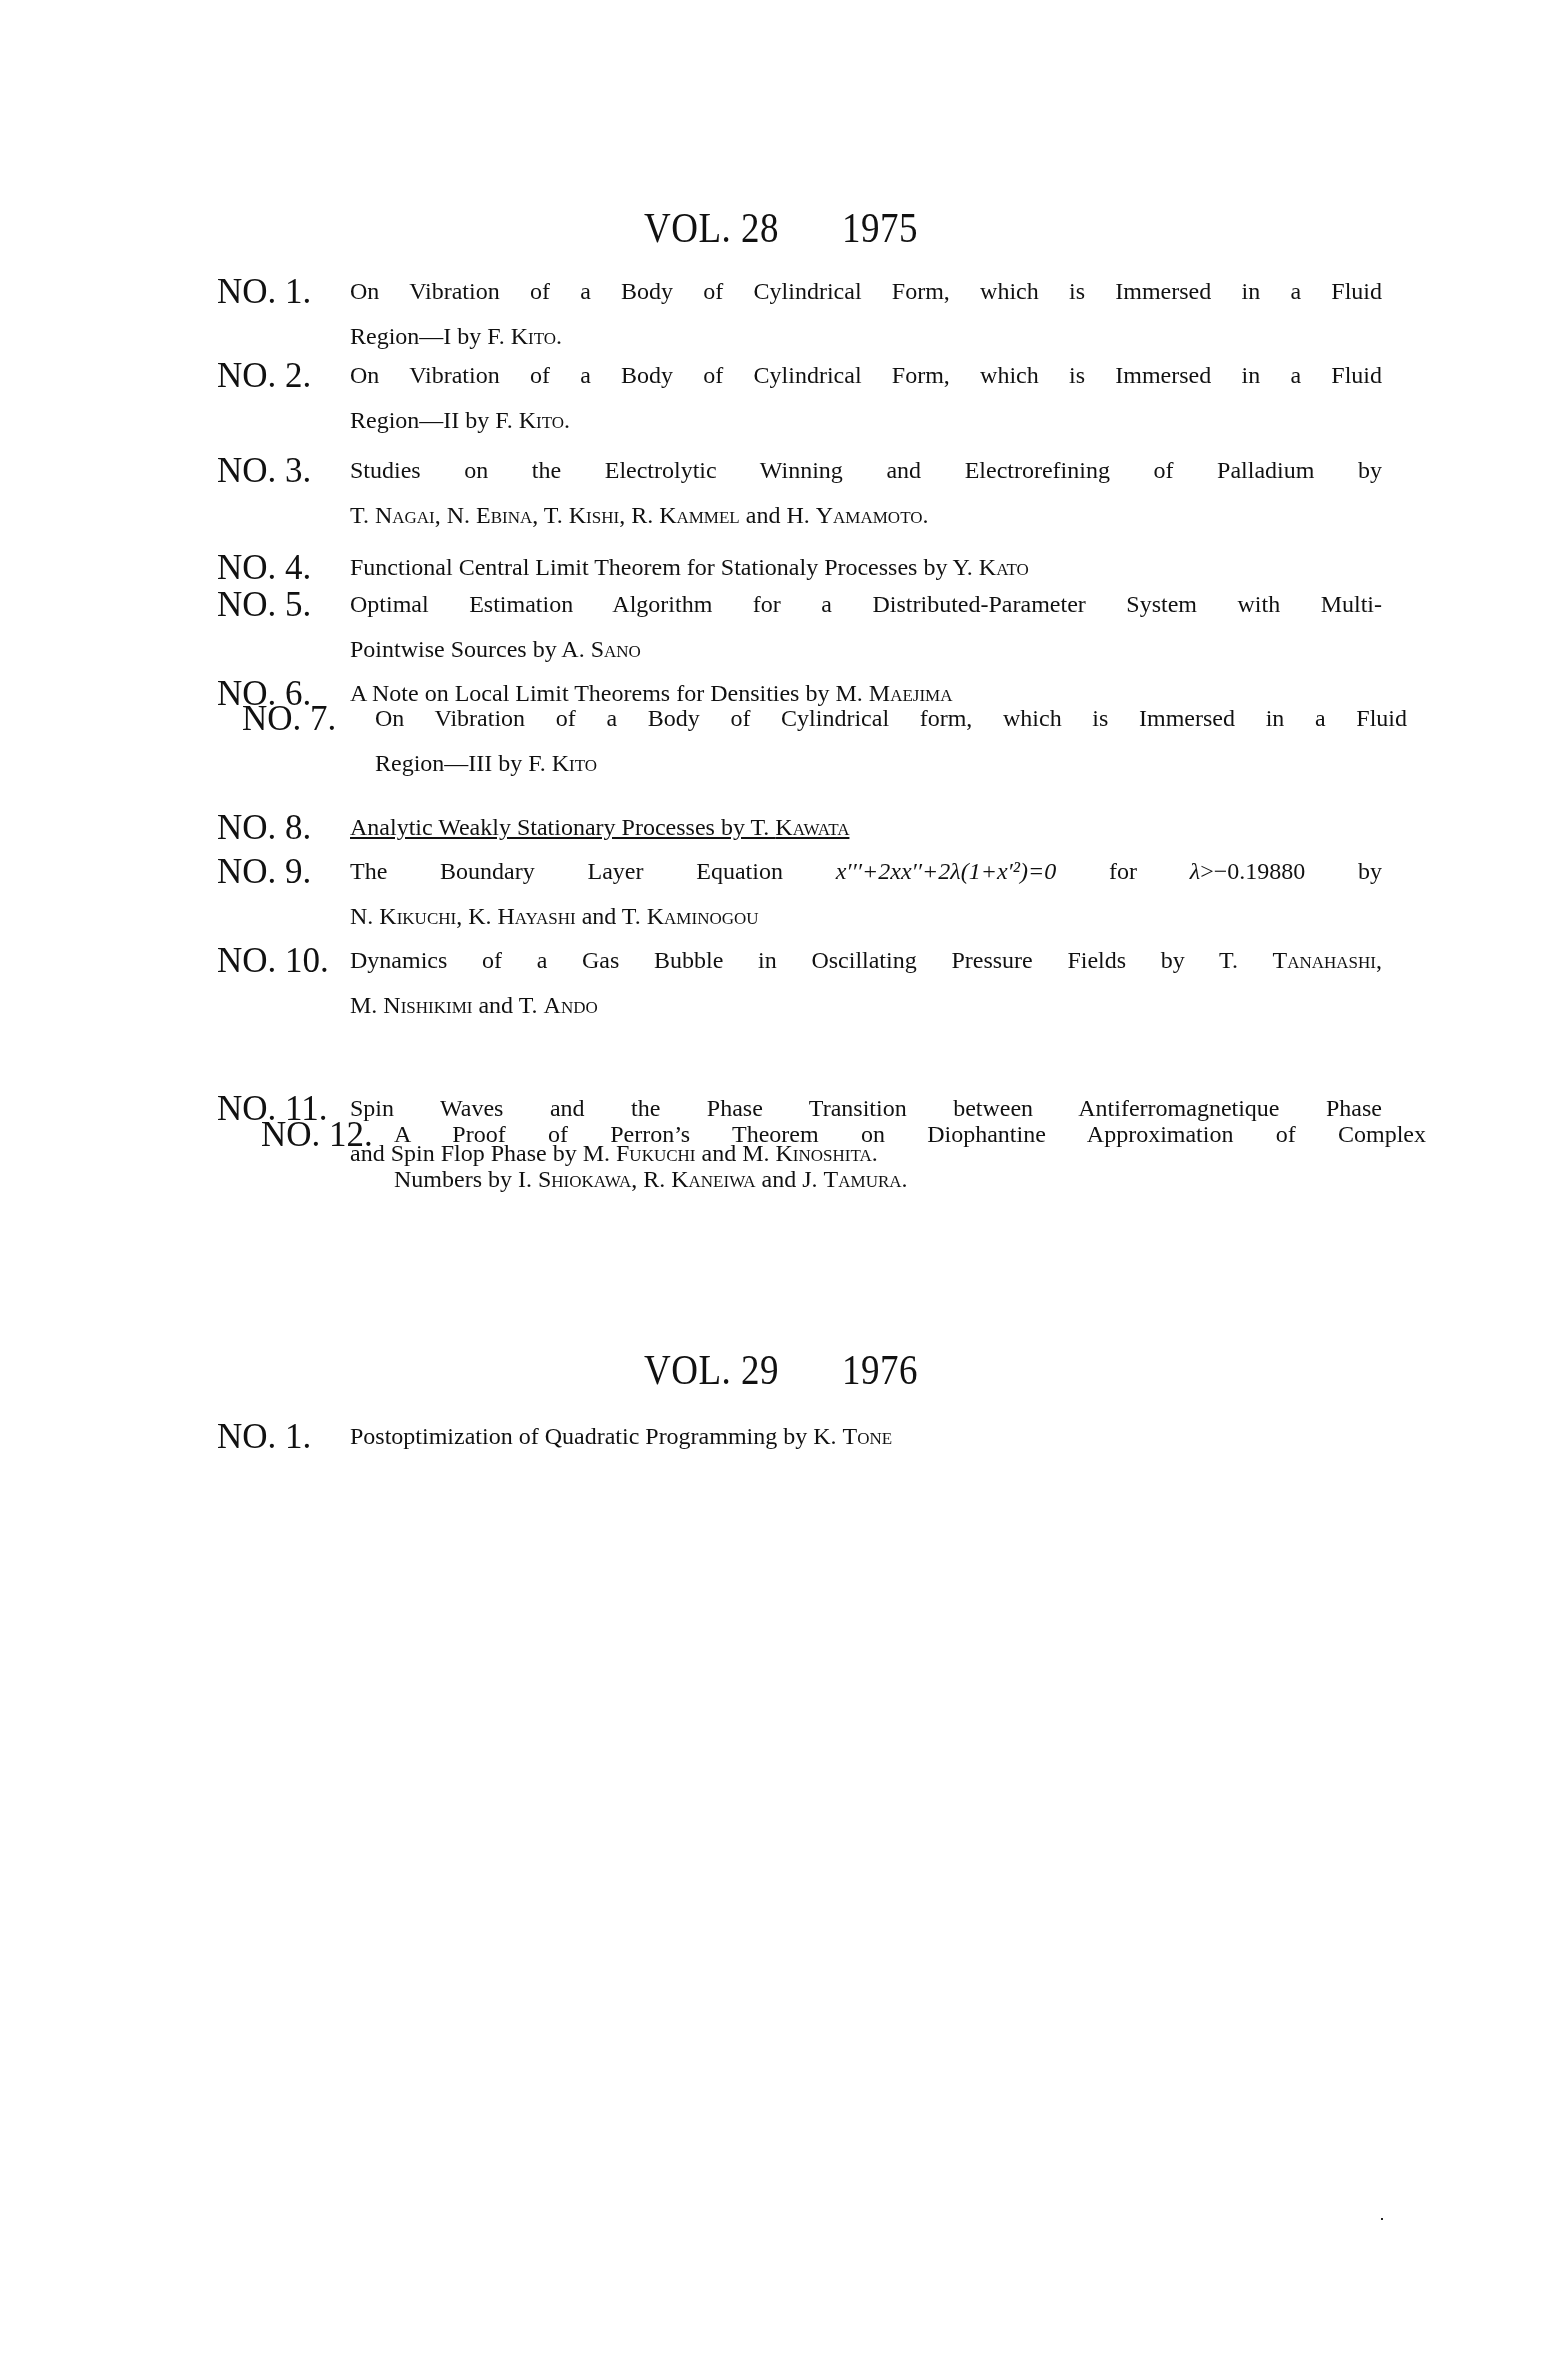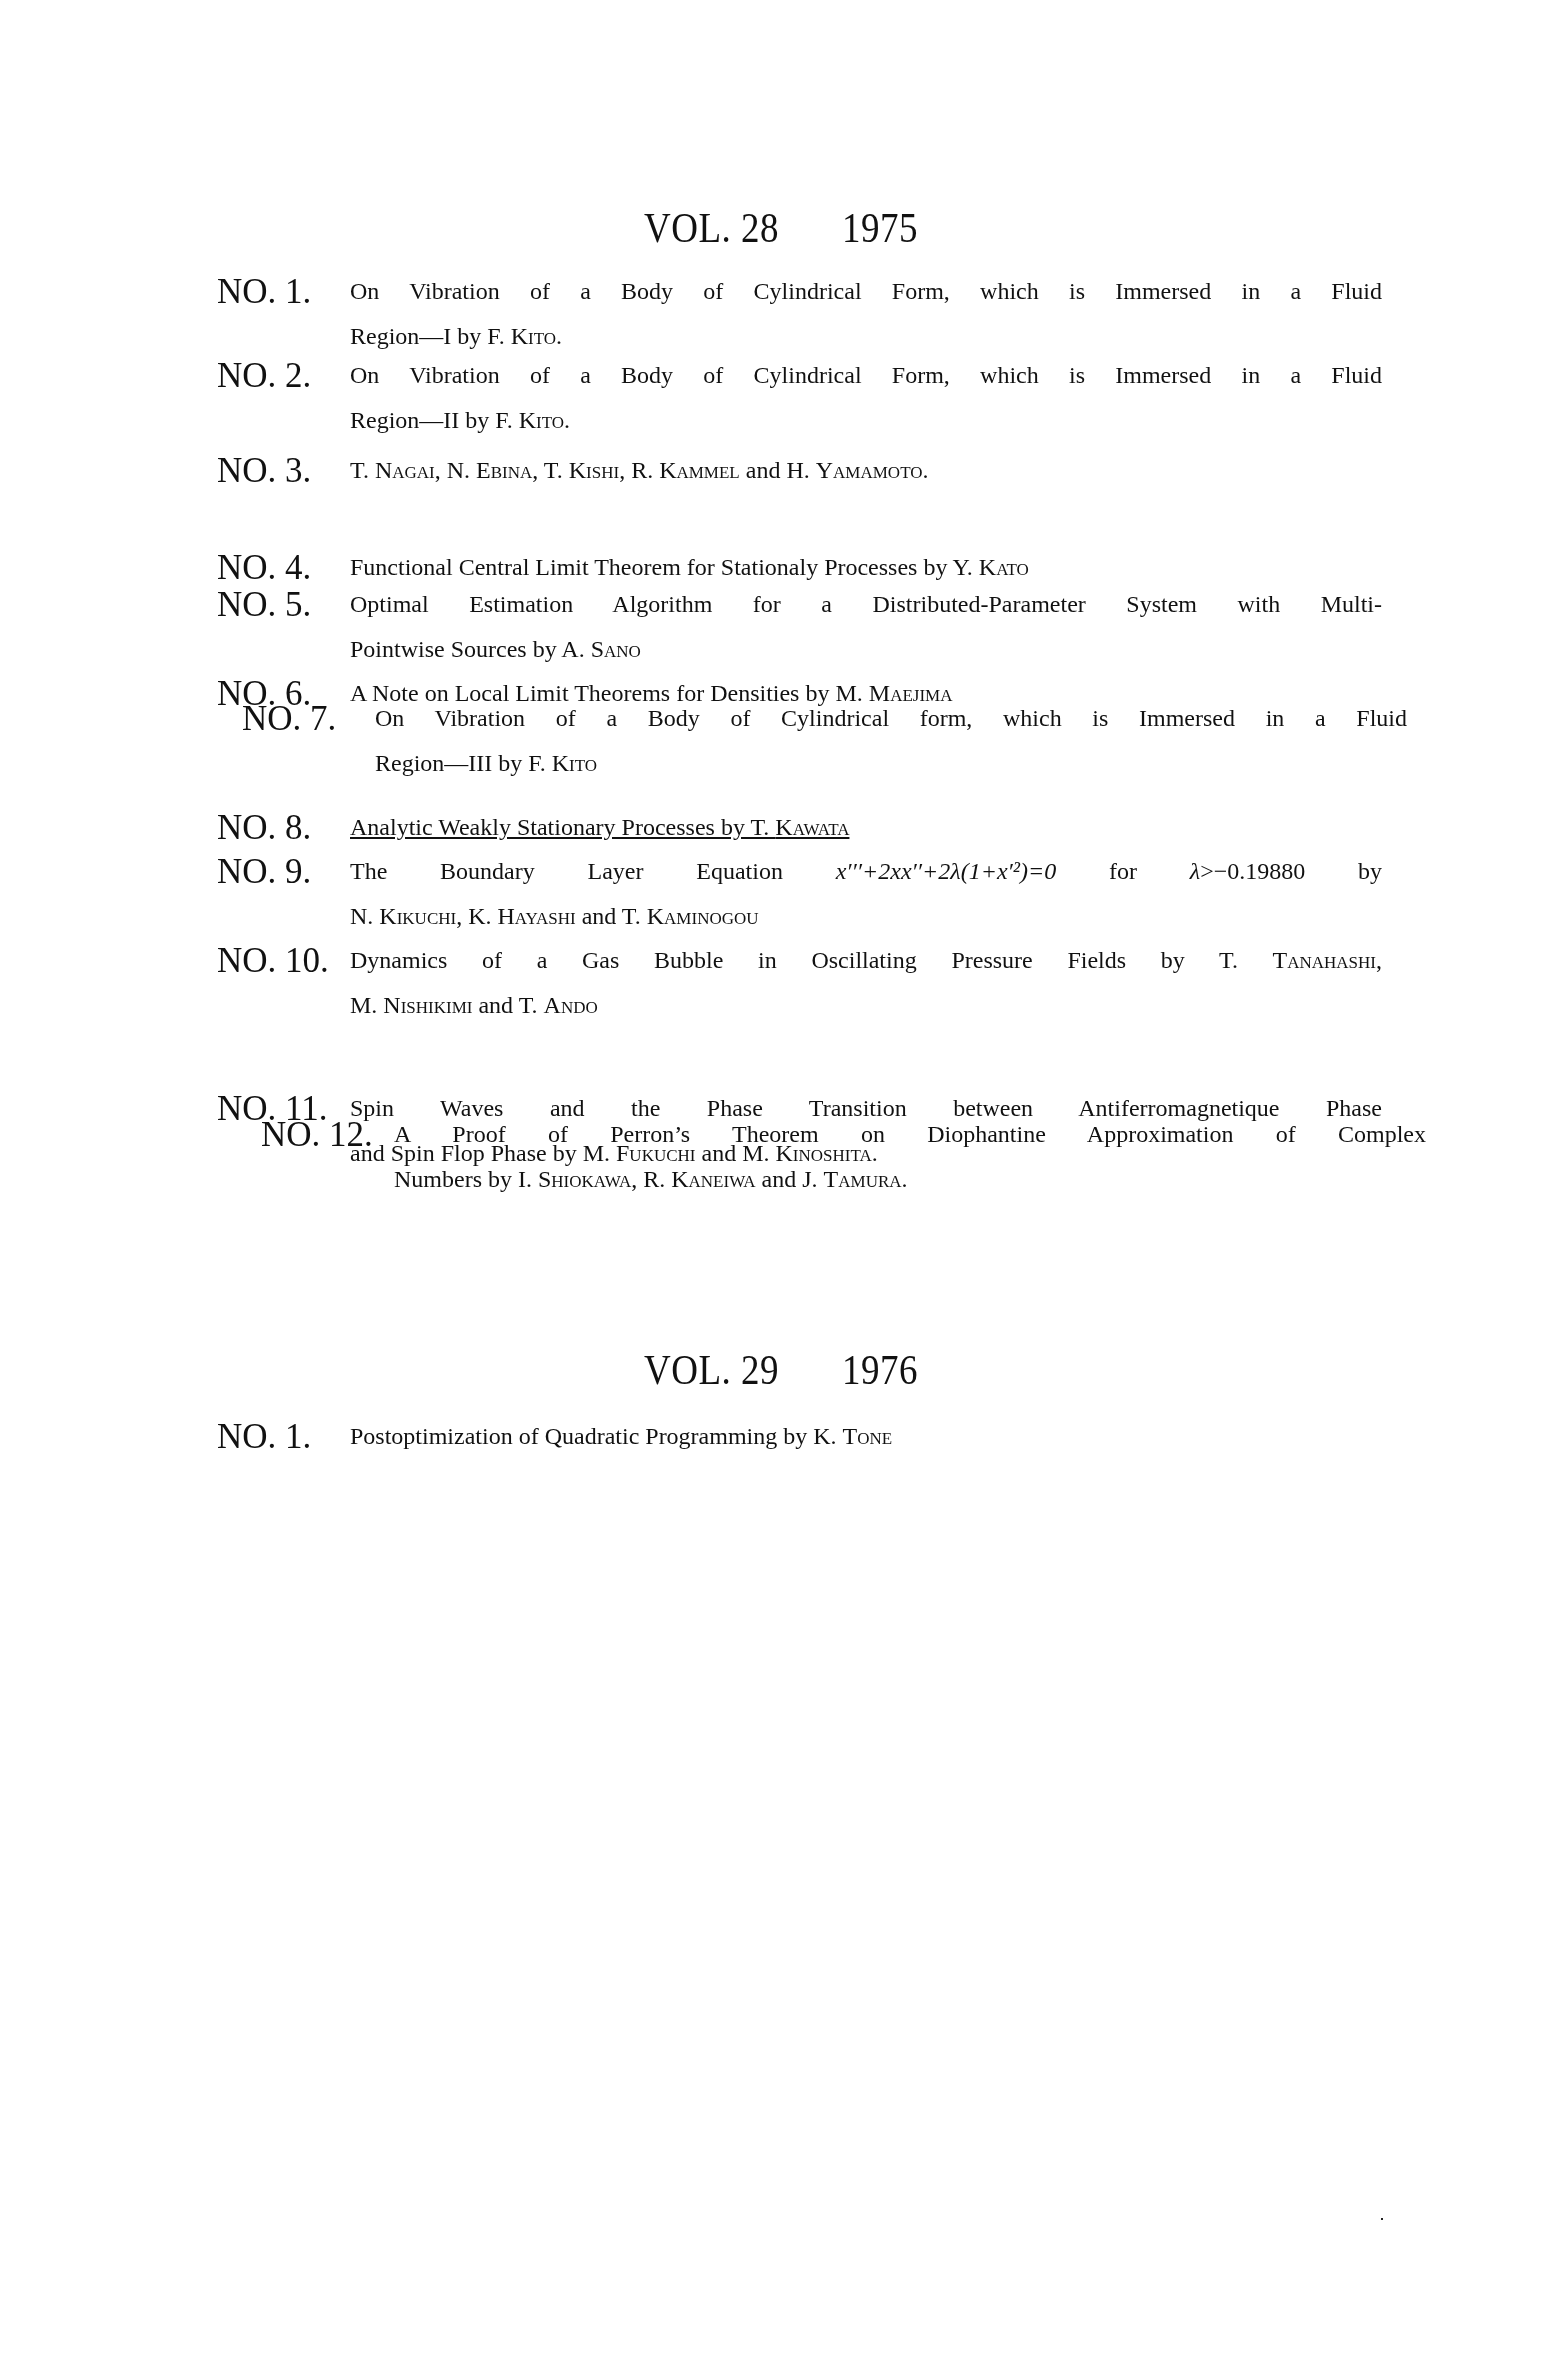--- a/index.html
+++ b/index.html
@@ -44,20 +44,21 @@
 </div>
 
 <div class="entry" style="top:353px;">
   <div class="no">NO. 2.</div>
   <div class="line just">On Vibration of a Body of Cylindrical Form, which is Immersed in a Fluid</div>
   <div class="line"><span>Region—II  by F. </span><span class="sc">Kito.</span></div>
 </div>
 
 <div class="entry" style="top:448px;">
   <div class="no">NO. 3.</div>
+  <div class="line just">Studies on the Electrolytic Winning and Electrorefining of Palladium  by</div>
   <div class="line"><span>T. </span><span class="sc">Nagai</span><span>, N. </span><span class="sc">Ebina</span><span>, T. </span><span class="sc">Kishi</span><span>, R. </span><span class="sc">Kammel</span><span> and H. </span><span class="sc">Yamamoto</span><span>.</span></div>
 </div>
 
 <div class="entry" style="top:545px;">
   <div class="no">NO. 4.</div>
   <div class="line"><span>Functional Central Limit Theorem for Stationaly Processes  by Y. </span><span class="sc">Kato</span></div>
 </div>
 
 <div class="entry" style="top:582px;">
   <div class="no">NO. 5.</div>

